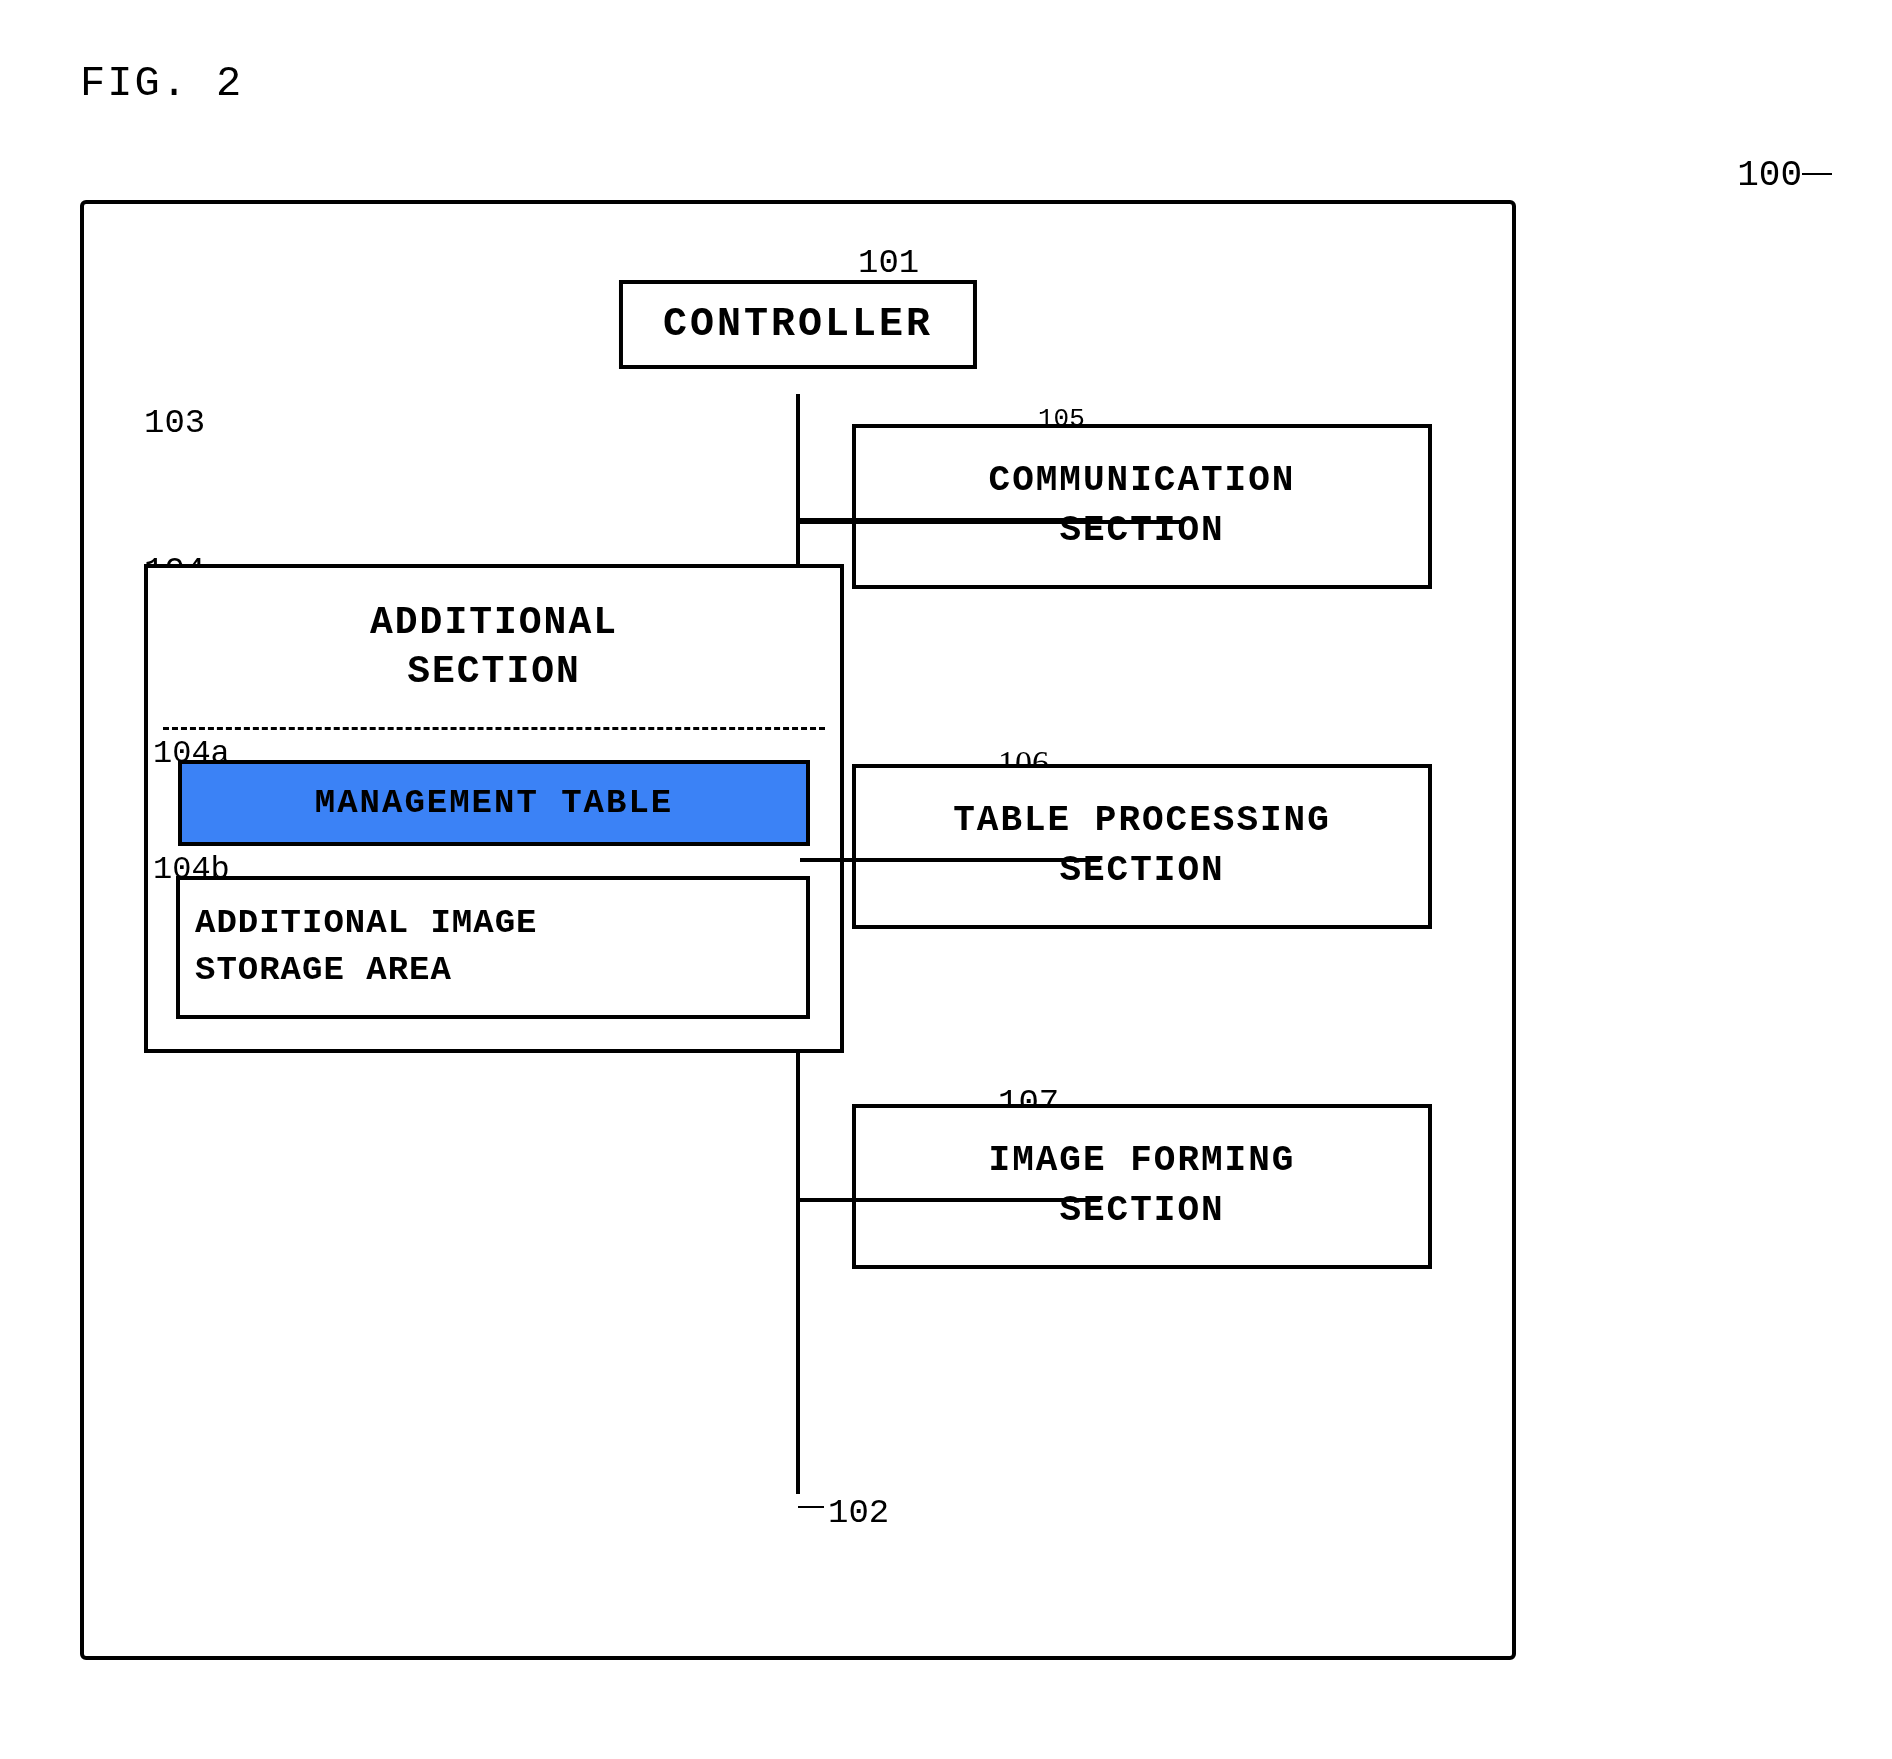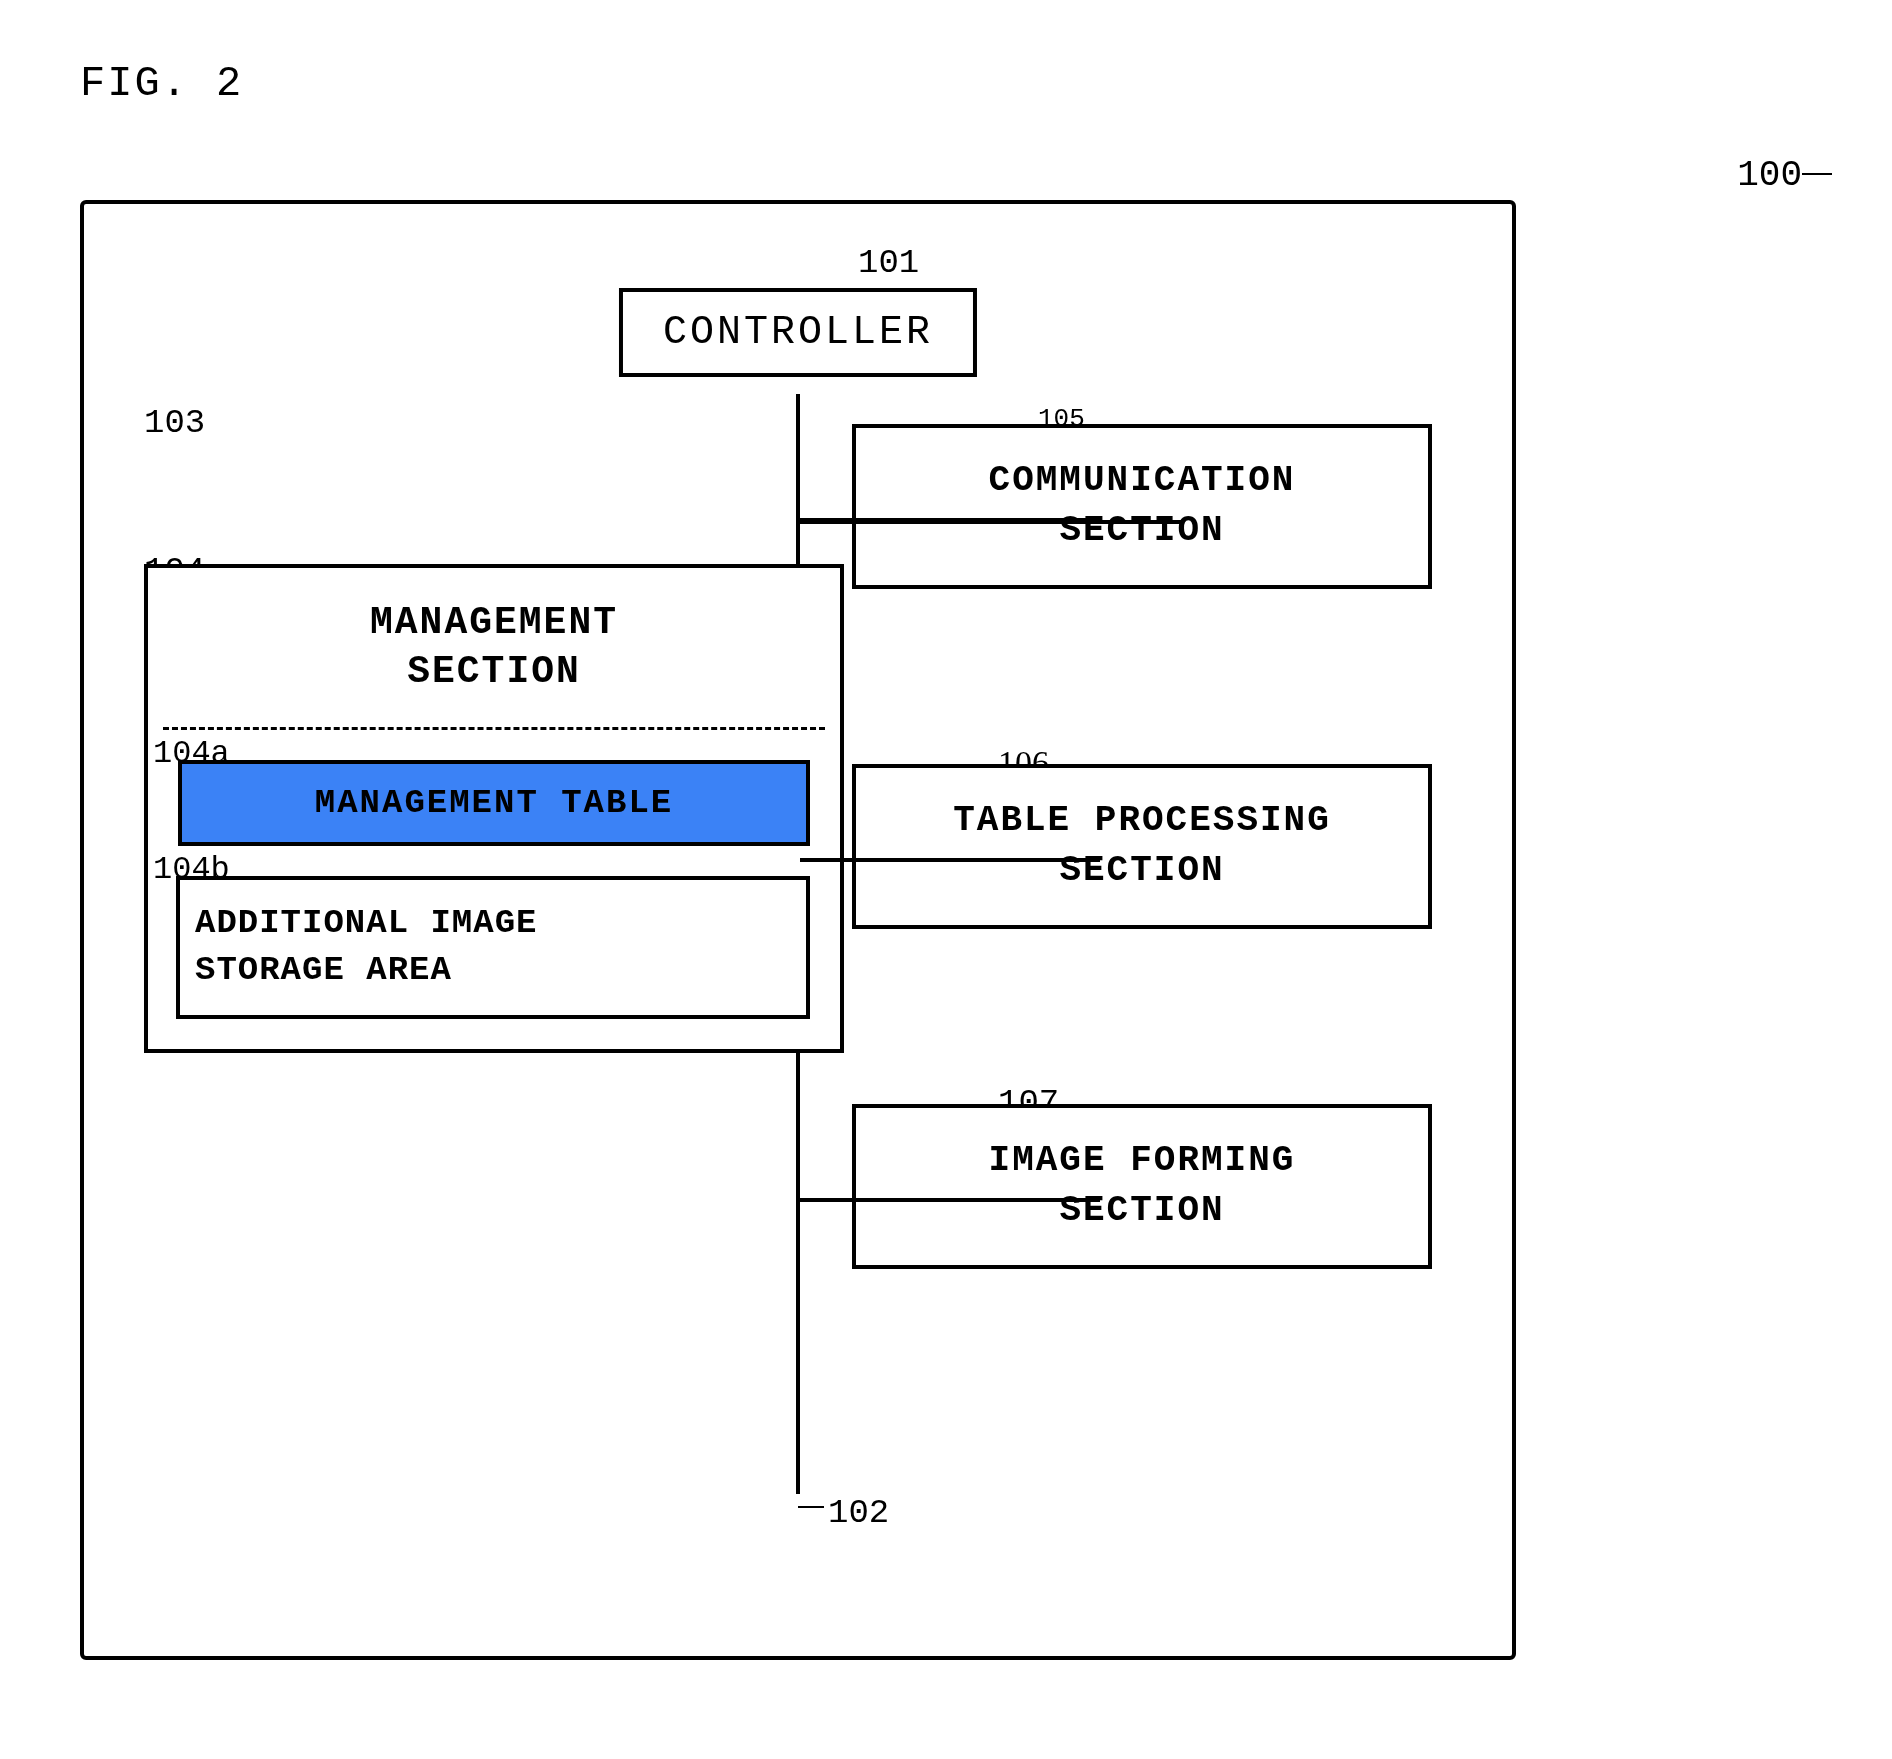--- a/index.html
+++ b/index.html
@@ -45,27 +45,27 @@
       top: 18px;
       right: -30px;
       width: 30px;
       height: 2px;
       background: #000;
     }
 
     
     .controller-box {
       position: absolute;
-      top: 84px;
+      top: 76px;
       left: 50%;
       transform: translateX(-50%);
       border: 4px solid #000;
       padding: 18px 40px;
       font-size: 40px;
-      font-weight: normal;
+      font-weight: bold;
       letter-spacing: 3px;
       white-space: nowrap;
       background: #fff;
     }
 
     .ref-101 {
       position: absolute;
       top: 40px;
       left: calc(50% + 60px);
       font-size: 34px;
@@ -248,21 +248,21 @@
 
   <div class="ref-103">103</div>
 
 
   <div style="position:absolute; top:291px; left:760px; height:4px; width:calc(50% - 762px); background:#000;"></div>
 
   <div class="ref-104">104</div>
 
   <div class="mgmt-outer-box">
     <div class="mgmt-title">
-      <span>MANAGEMENT</span><br>
+      <span>ADDITIONAL</span><br>
       <span>SECTION</span>
     </div>
     <hr class="mgmt-divider">
 
     <div style="position:relative;">
       <div style="position:absolute; top:-15px; left:5px; font-size:32px; font-family:'Courier New', Courier, monospace;">104a</div>
     </div>
 
     <div class="mgmt-table-box" style="margin-top:30px;">
       <span>MANAGEMENT TABLE</span>

